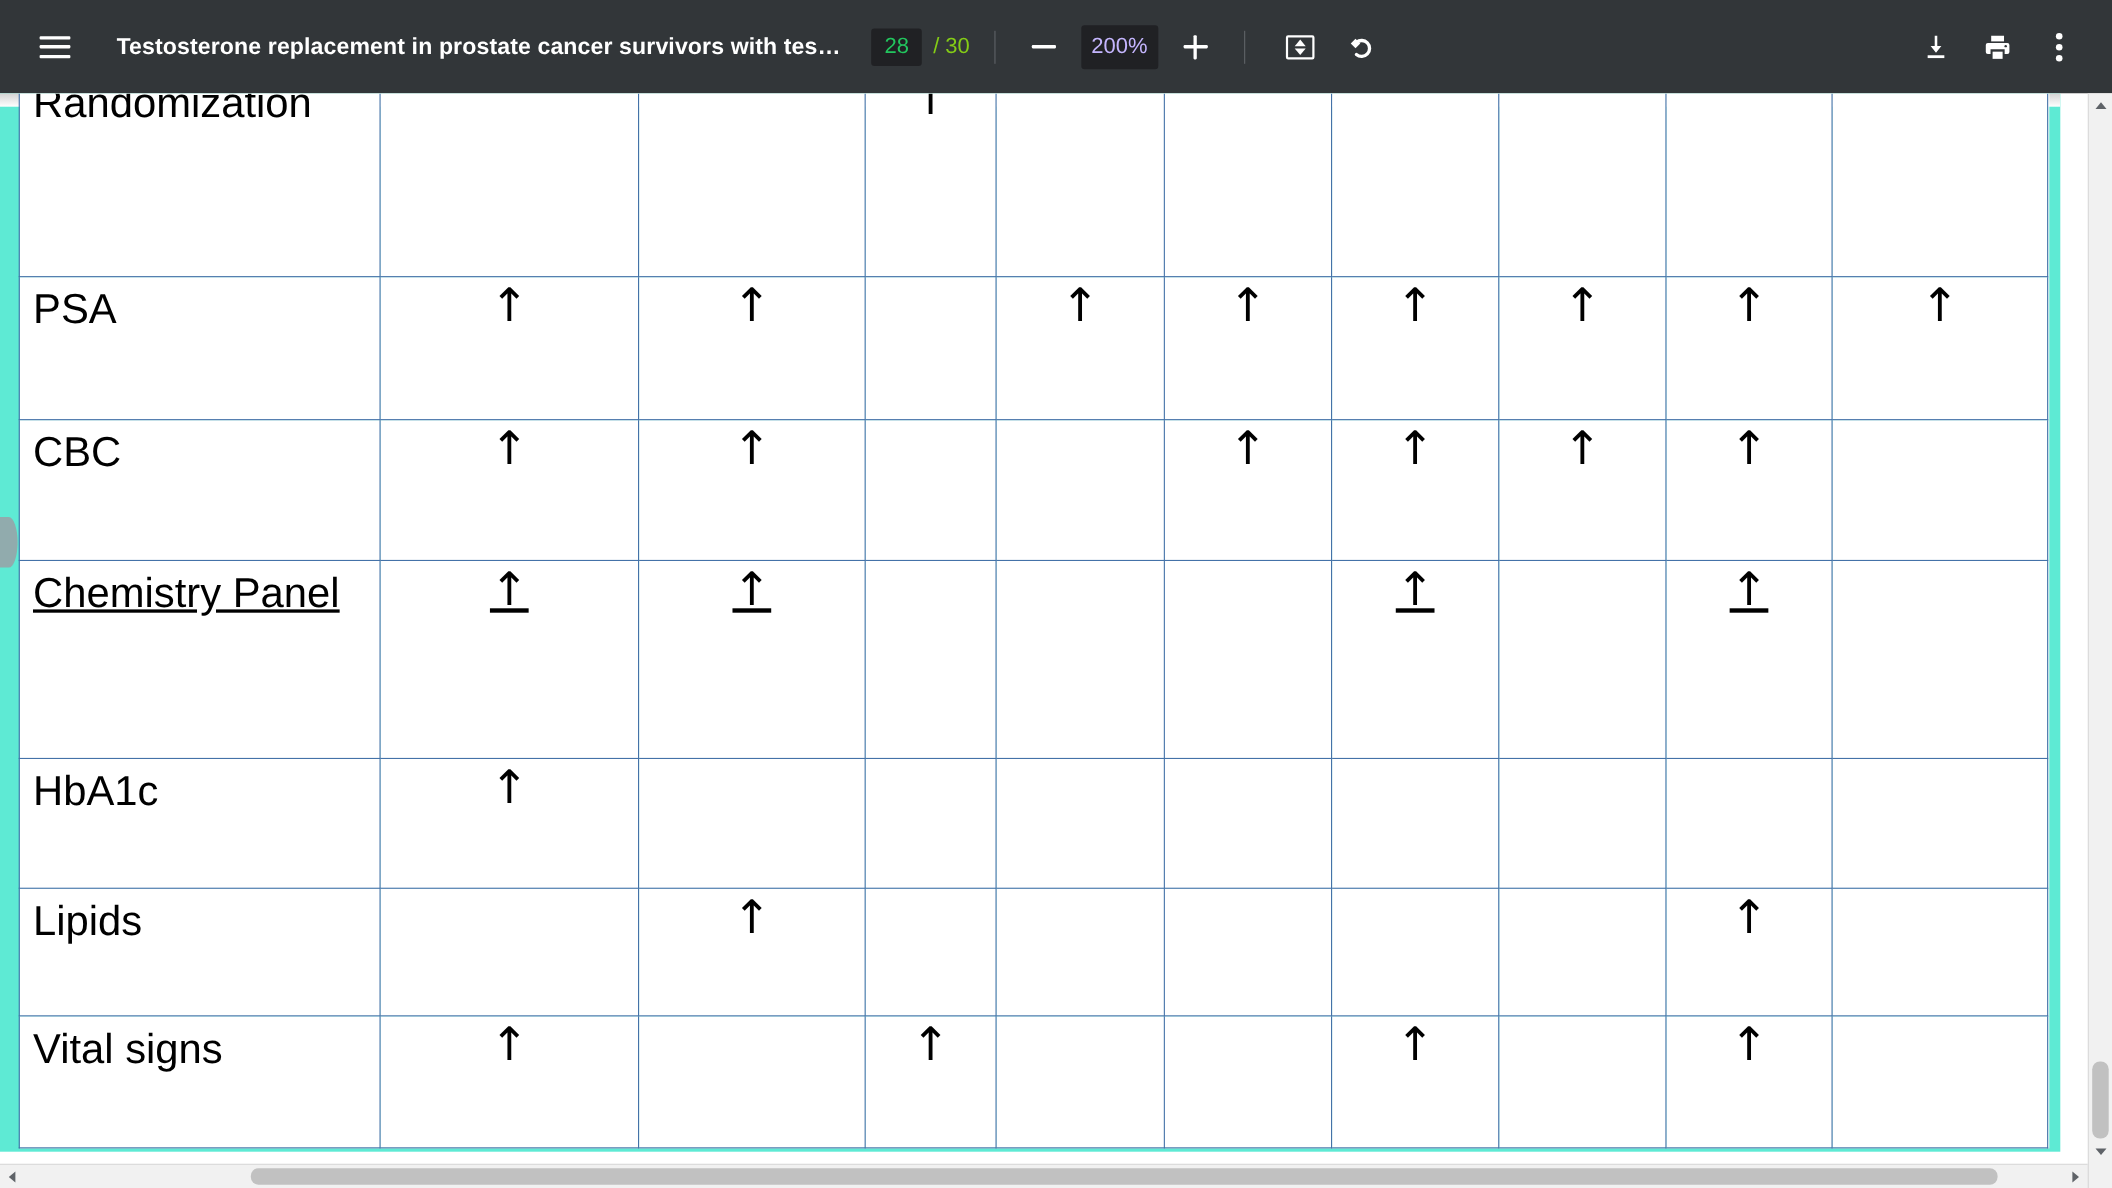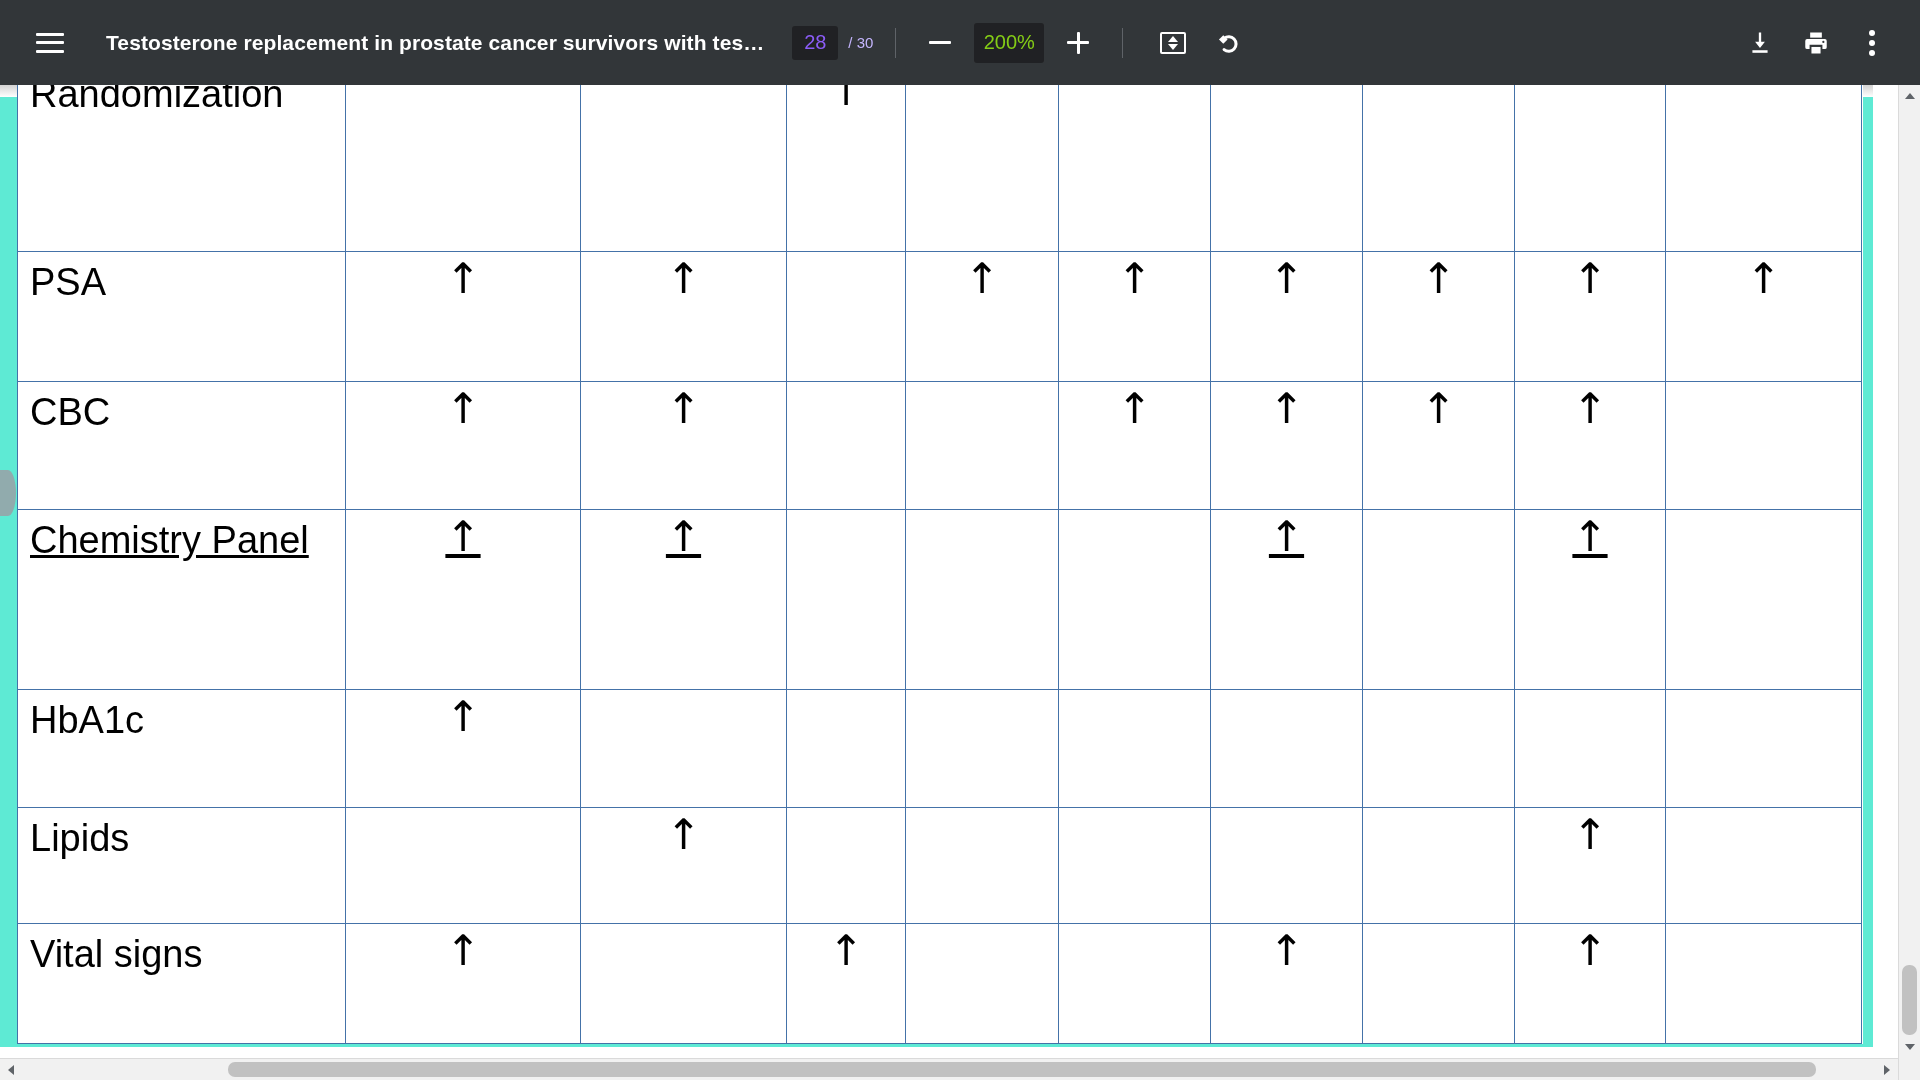--- a/index.html
+++ b/index.html
@@ -53,34 +53,34 @@
 
   #page-indicator {
     display: flex;
     align-items: center;
     margin-left: 28px;
     font-size: 20px;
     flex: none;
   }
   #page-number-input {
     background: #202124;
-    color: #8b5cf6;
+    color: #22c55e;
     border: none;
     border-radius: 3px;
     width: 46px;
     height: 34px;
     text-align: center;
     font-size: 20px;
     font-family: "Liberation Sans", sans-serif;
     outline: none;
   }
   #page-count {
     margin-left: 10px;
-    color: #c4b5fd;
-    font-size: 15px;
+    color: #84cc16;
+    font-size: 20px;
     white-space: nowrap;
   }
 
   .tb-divider {
     width: 1px;
     height: 30px;
     background: #5f6368;
     margin: 0 22px;
     flex: none;
   }
@@ -93,21 +93,21 @@
     position: relative;
   }
   .zoom-sign .bar-h {
     position: absolute; width: 22px; height: 3px; background: #ffffff; border-radius: 1px;
   }
   .zoom-sign .bar-v {
     position: absolute; width: 3px; height: 22px; background: #ffffff; border-radius: 1px;
   }
   #zoom-level {
     background: #202124;
-    color: #84cc16;
+    color: #c4b5fd;
     border-radius: 3px;
     height: 40px;
     min-width: 70px;
     padding: 0 9px;
     display: flex; align-items: center; justify-content: center;
     font-size: 20px;
     margin: 0 12px;
     cursor: pointer;
   }
 

